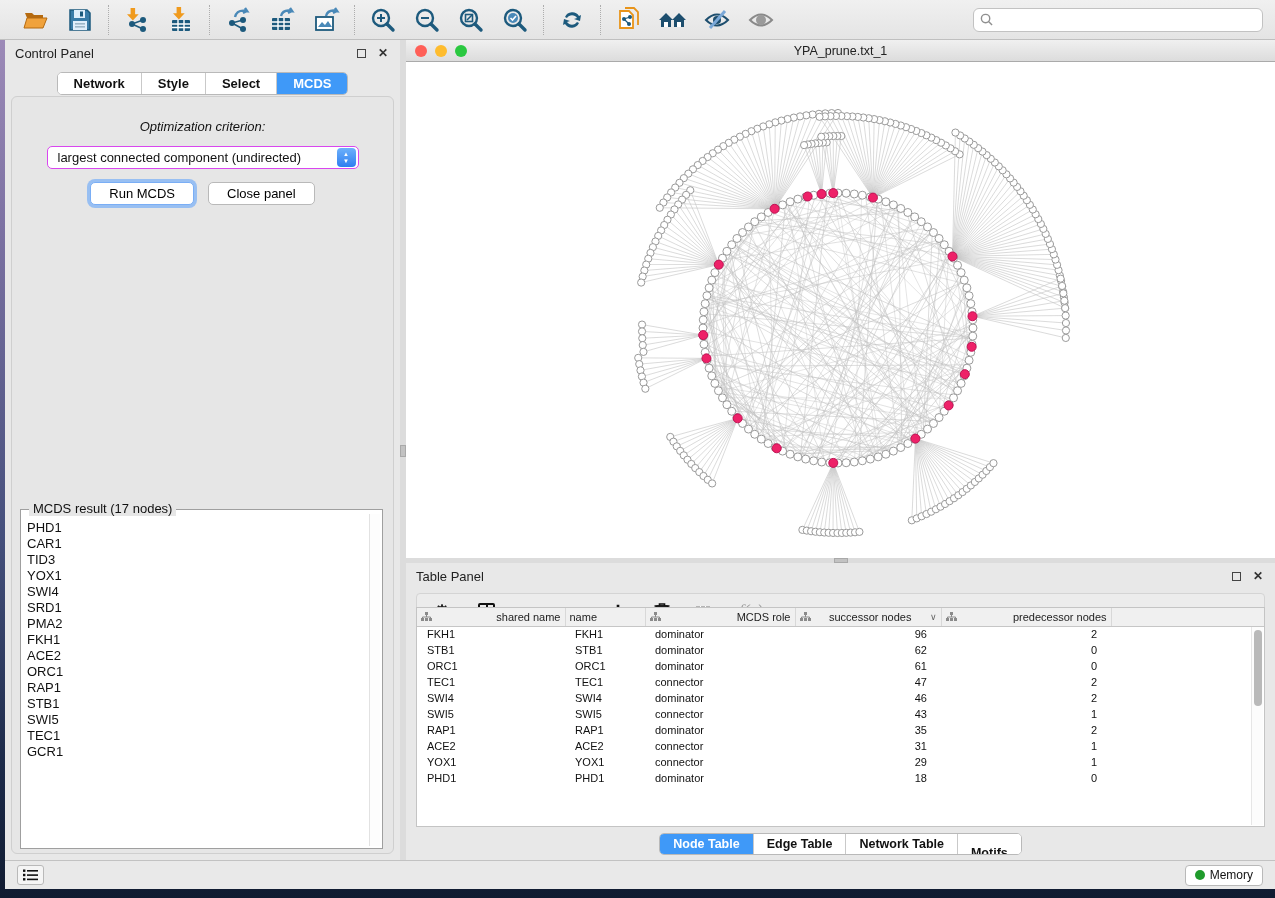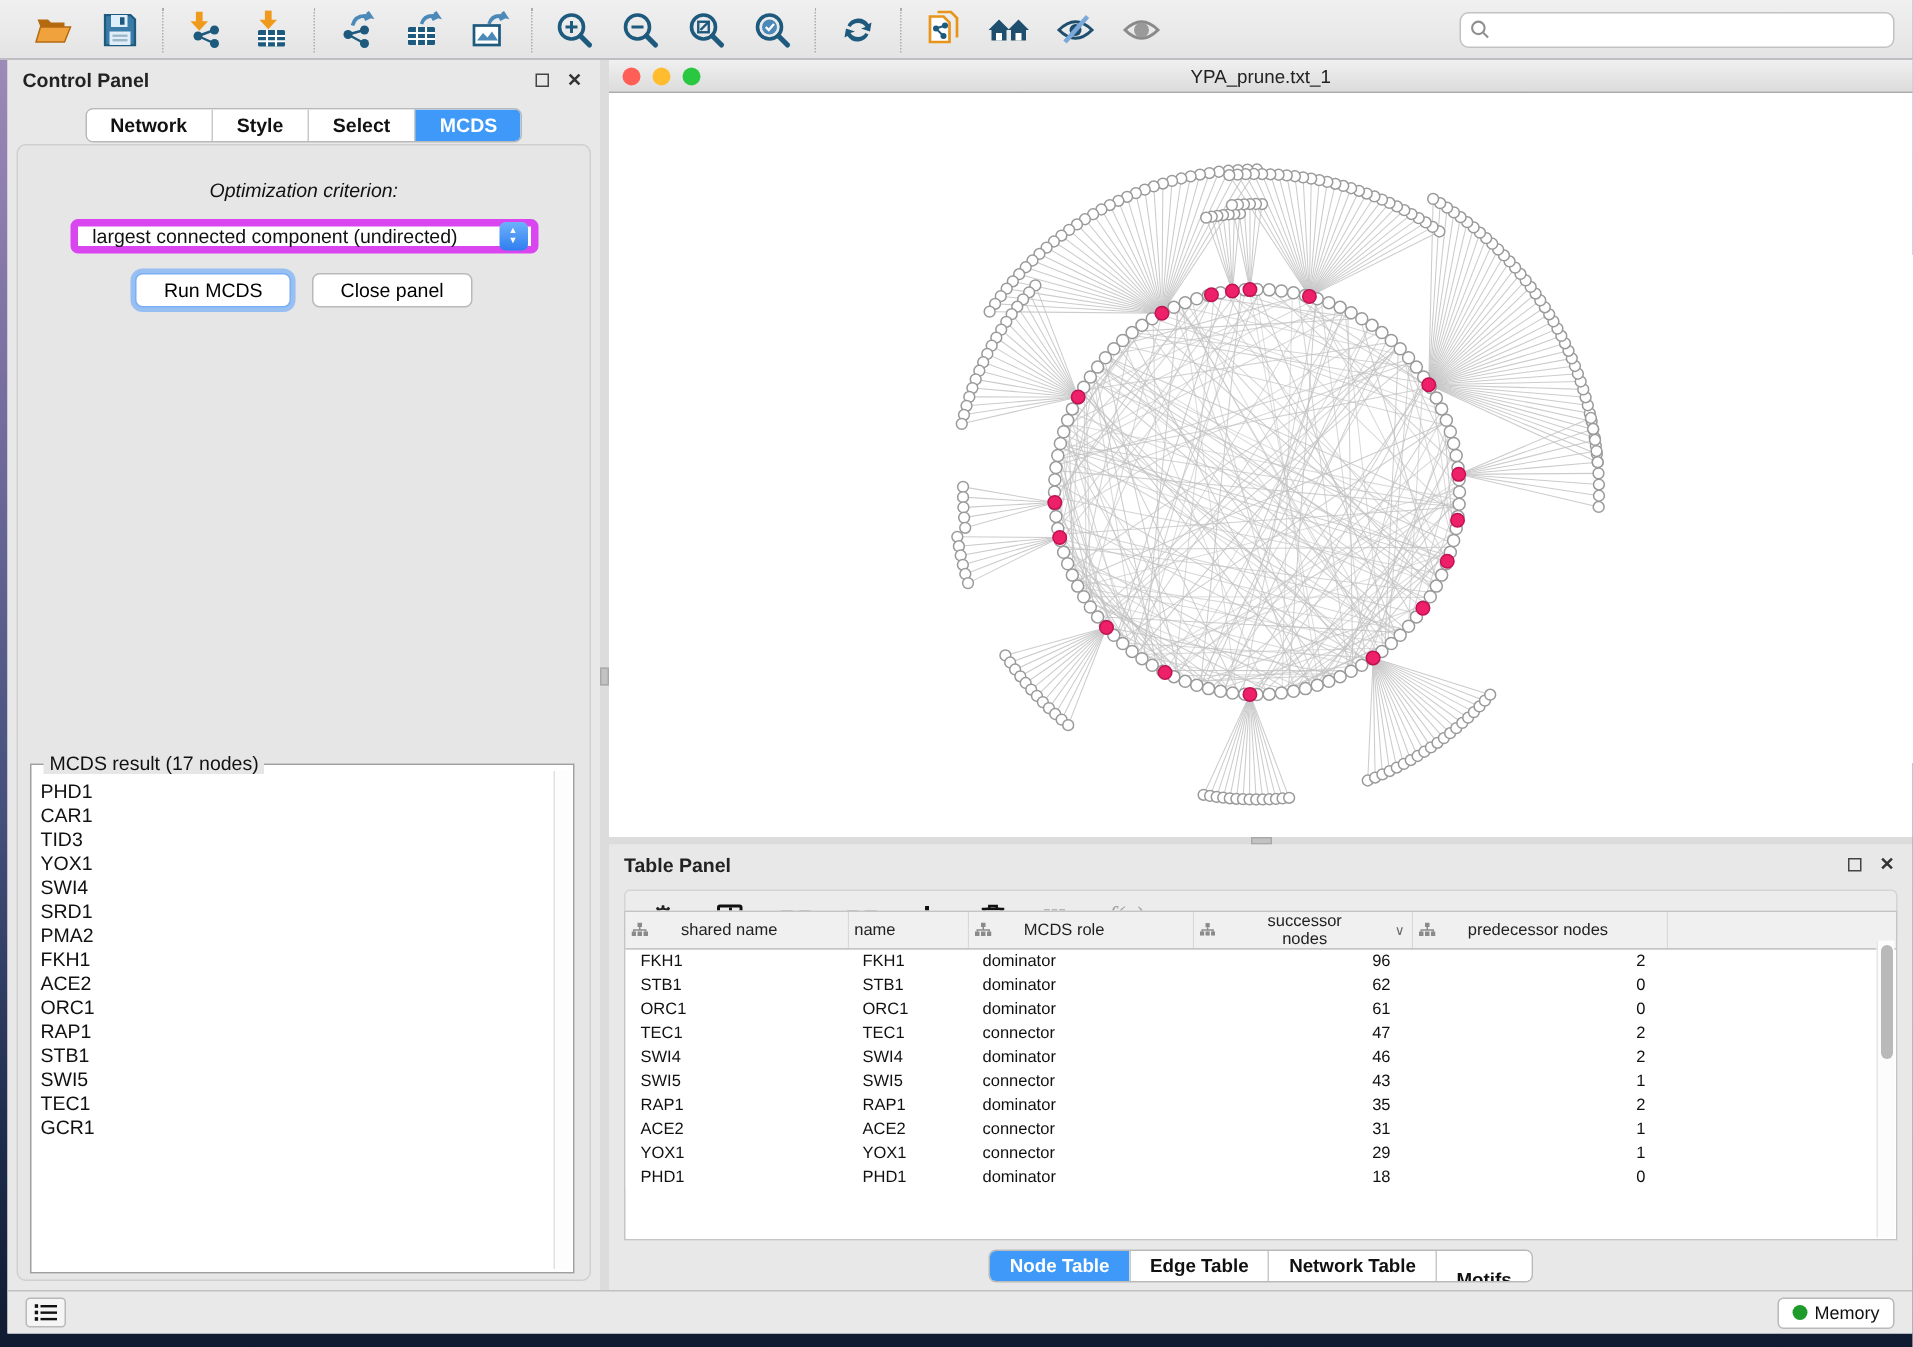--- a/index.html
+++ b/index.html
@@ -24,39 +24,39 @@
   .searchbox {
     width:290px; height:24px; background:#fff; border:1px solid #c2c2c2; border-radius:6px;
     display:flex; align-items:center; padding:0 6px; gap:5px; margin-right:4px;
   }
   .searchbox input { border:none; outline:none; flex:1; font-size:12px; background:transparent; font-family:"Liberation Sans",sans-serif; }
   
   .main { position:absolute; left:5px; top:40px; right:0; bottom:9px; background:#e8e8e8; }
   
   .control-panel { position:absolute; left:0; top:0; width:395px; bottom:29px; background:#e8e8e8; }
   .panel-titlebar { height:26px; display:flex; align-items:center; padding:0 10px; font-size:13px; color:#222; }
-  .panel-titlebar .ttl { flex:1;font-weight:bold; }
+  .panel-titlebar .ttl { flex:1; }
   .wbtn { width:14px; height:14px; margin-left:8px; display:flex; align-items:center; justify-content:center;
           font-size:12px; color:#333; cursor:pointer; line-height:1; }
   .float-glyph { width:9px; height:9px; border:1.5px solid #444; display:inline-block; }
   .tabs-row { display:flex; justify-content:center; margin-top:6px; }
   .seg { display:flex; border:1px solid #b9b9b9; border-radius:5px; overflow:hidden; background:#fff; height:23px; }
   .seg button {
     border:none; background:#fff; font-family:"Liberation Sans",sans-serif; font-size:13px; color:#111;
     padding:0 16px; border-left:1px solid #c9c9c9; cursor:pointer; height:100%;font-weight:bold;
   }
   .seg button:first-child { border-left:none; }
   .seg button.sel { background:#3f99f8; color:#fff; }
   .cp-body {
     position:absolute; left:6px; right:6px; top:56px; bottom:6px;
     background:#e6e6e6; border:1px solid #cfcfcf; border-radius:6px; padding:14px 8px;
   }
   .opt-label { text-align:center; font-size:13px; margin-top:8px;font-style:italic; }
   .dropdown {
-    margin:12px auto 0; width:312px; height:23px; background:#fff; border:5px solid #d946ef; border-radius:5px;
+    margin:12px auto 0; width:312px; height:23px; background:#fff; border:1px solid #d946ef; border-radius:5px;
     display:flex; align-items:center; cursor:pointer; position:relative;
   }
   .dropdown .val { flex:1; padding:0 10px; font-size:13px; white-space:nowrap; }
   .dd-stepper {
     width:19px; height:19px; margin-right:2px; border-radius:4px;
     background:linear-gradient(#6db1fb,#2f7ef0); color:#fff; font-size:6px; line-height:1;
     display:flex; flex-direction:column; align-items:center; justify-content:center; gap:1px;
   }
   .btn-row { display:flex; justify-content:center; gap:14px; margin-top:13px; }
   .mac-btn {
@@ -111,21 +111,21 @@
     overflow:hidden;
   }
   table.node-table { border-collapse:collapse; table-layout:fixed; width:100%; font-size:11px; }
   table.node-table col.c0{width:148px} table.node-table col.c1{width:80px}
   table.node-table col.c2{width:150px} table.node-table col.c3{width:146px}
   table.node-table col.c4{width:170px} table.node-table col.c5{width:auto}
   .node-table th {
     height:18px; background:#f0f0f0; border-right:1px solid #d8d8d8; border-bottom:1px solid #c6c6c6;
     font-weight:normal; font-size:11px; color:#222; position:relative; padding:0 4px;
   }
-  .node-table th .hwrap { display:flex; align-items:center; justify-content:flex-start; gap:22px; }
+  .node-table th .hwrap { display:flex; align-items:center; justify-content:space-between; gap:6px; }
   .node-table td { height:16px; padding:0 10px; color:#111; }
   .node-table td.num { text-align:right; padding-right:14px; }
   .node-table tr { background:#fff; }
   .tbl-vscroll { position:absolute; right:1px; top:19px; bottom:1px; width:12px; background:#fcfcfc; border-left:1px solid #e6e6e6; }
   .tbl-vscroll .thumb { position:absolute; left:2px; top:3px; width:8px; height:76px; background:#b9b9b9; border-radius:4px; }
   .tp-tabs { position:absolute; left:0; right:0; bottom:5px; display:flex; justify-content:center; }
   .hdr-sort { color:#666; font-size:9px; }
   
   .statusbar {
     position:absolute; left:0; right:0; bottom:0; height:29px; background:#e9e9e9; border-top:1px solid #c2c2c2;

